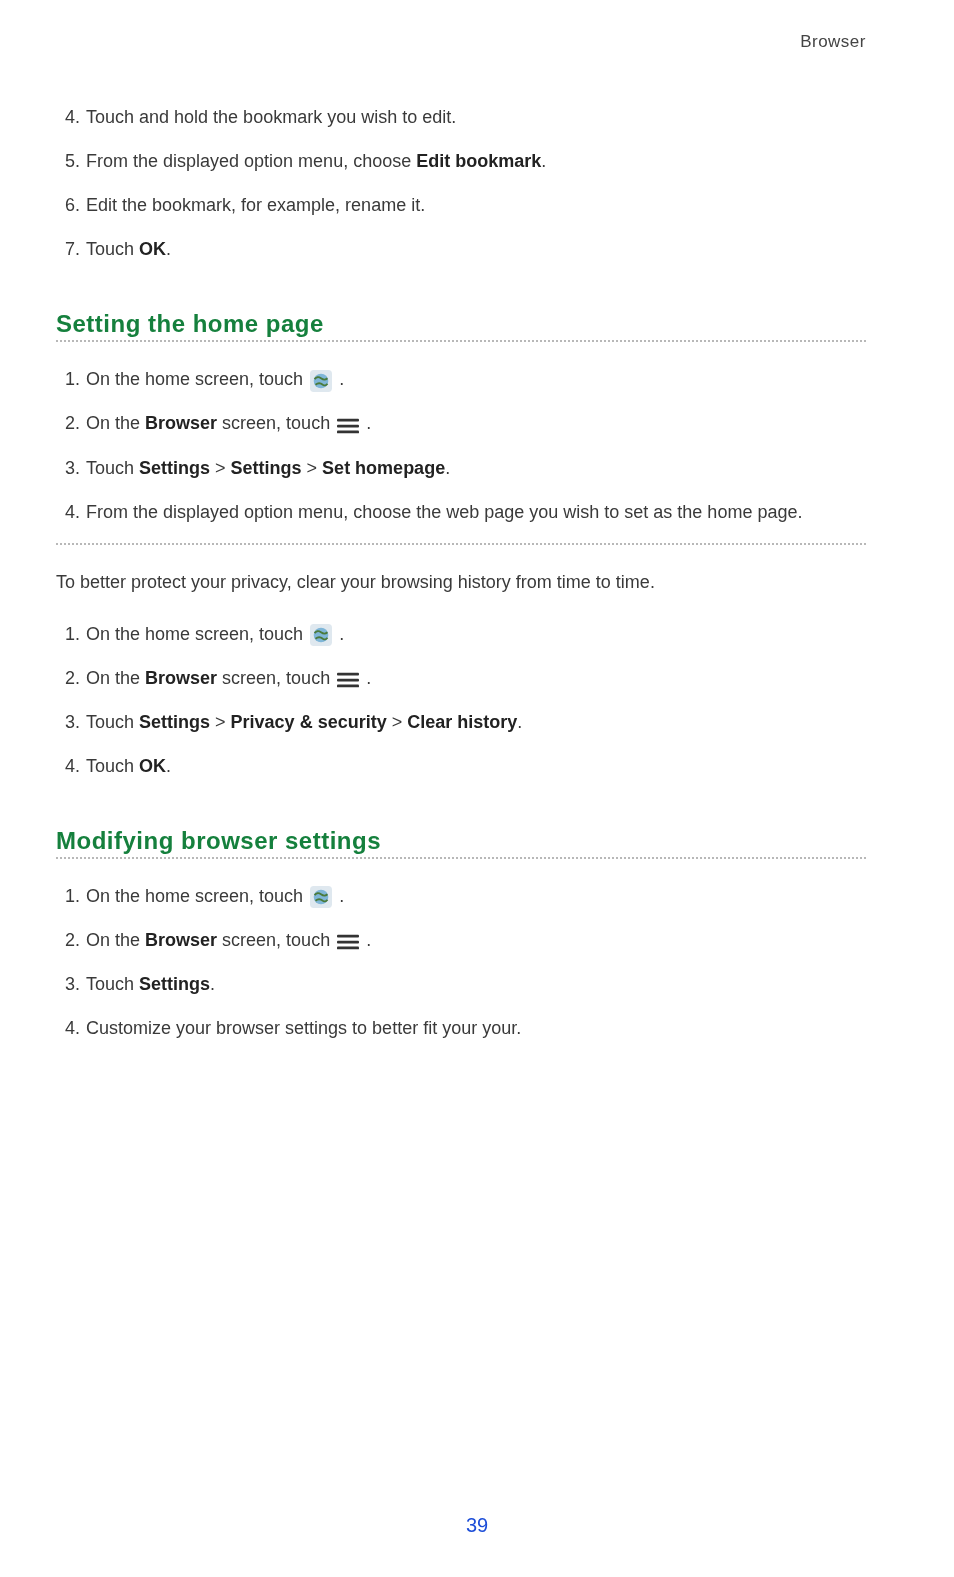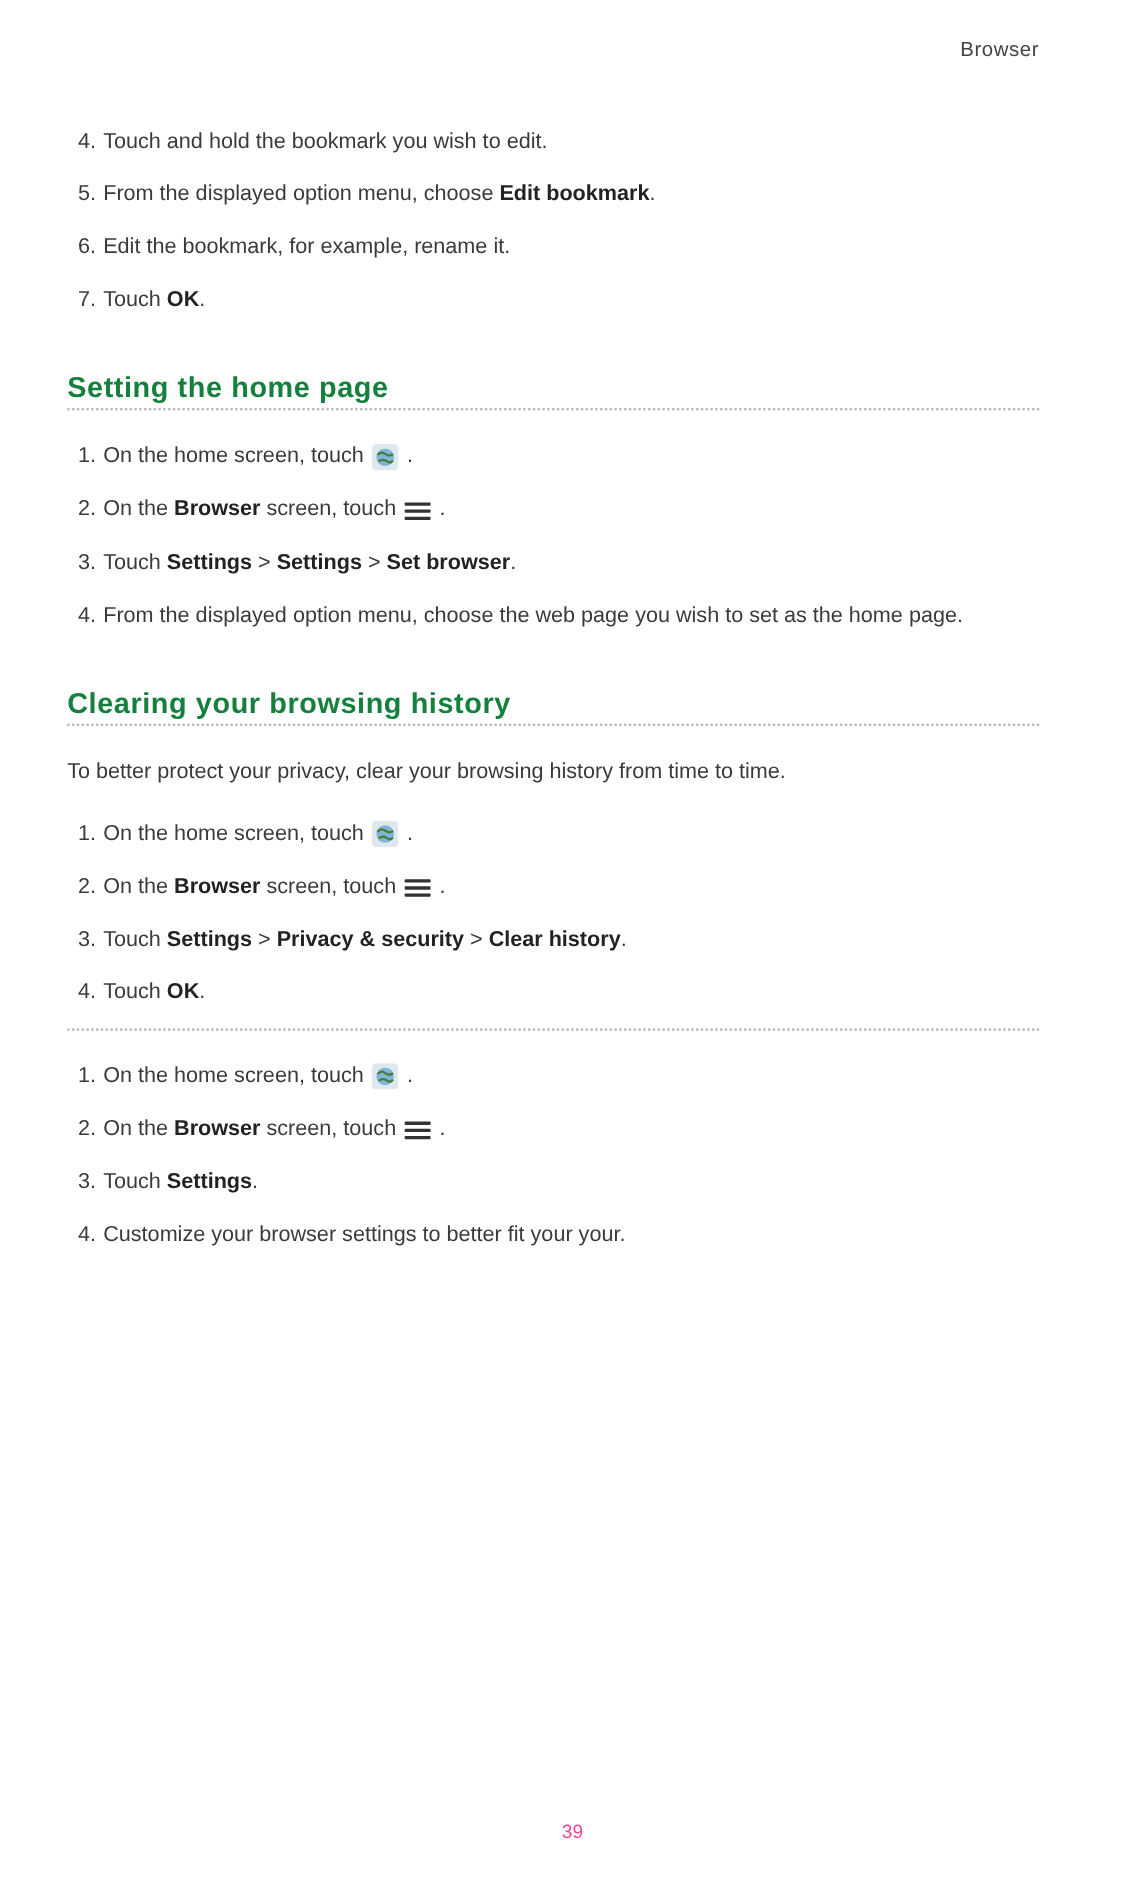--- a/index.html
+++ b/index.html
@@ -77,22 +77,22 @@
     height: 18px;
     vertical-align: middle;
     margin: 0 2px;
   }
   .page-number {
     position: absolute;
     bottom: 40px;
     left: 0;
     right: 0;
     text-align: center;
-    font-size: 16px;
-    color: #ec4899;
+    font-size: 20px;
+    color: #1d4ed8;
   }
 </style>
 </head>
 <body>
 
 <div class="page">
   <div class="header">Browser</div>
 
   <ol class="step-list">
     <li class="step">
@@ -145,30 +145,29 @@
               <rect y="7.5" width="24" height="3" rx="1" fill="#333"></rect>
               <rect y="14" width="24" height="3" rx="1" fill="#333"></rect>
             </svg>
         </span>
         <span>.</span>
       </span>
     </li>
     <li class="step">
       <span class="num">3.</span>
       <span class="txt">
-        <span>Touch </span><span class="bold">Settings</span><span> &gt; </span><span class="bold">Settings</span><span> &gt; </span><span class="bold">Set browser</span><span>.</span>
+        <span>Touch </span><span class="bold">Settings</span><span> &gt; </span><span class="bold">Settings</span><span> &gt; </span><span class="bold">Set homepage</span><span>.</span>
       </span>
     </li>
     <li class="step">
       <span class="num">4.</span>
       <span class="txt">From the displayed option menu, choose the web page you wish to set as the home page.</span>
     </li>
   </ol>
 
-  <h2 class="section-heading">Clearing your browsing history</h2>
   <hr class="dotted">
   <p class="intro">To better protect your privacy, clear your browsing history from time to time.</p>
   <ol class="step-list">
     <li class="step">
       <span class="num">1.</span>
       <span class="txt">
         <span>On the home screen, touch </span>
         <span class="icon-globe">
           <svg viewBox="0 0 24 24" width="22" height="22">
               <rect x="0" y="0" width="24" height="24" rx="4" fill="#dfe8ef"></rect>
@@ -201,20 +200,21 @@
       </span>
     </li>
     <li class="step">
       <span class="num">4.</span>
       <span class="txt">
         <span>Touch </span><span class="bold">OK</span><span>.</span>
       </span>
     </li>
   </ol>
 
+  <h2 class="section-heading">Modifying browser settings</h2>
   <hr class="dotted">
   <ol class="step-list">
     <li class="step">
       <span class="num">1.</span>
       <span class="txt">
         <span>On the home screen, touch </span>
         <span class="icon-globe">
           <svg viewBox="0 0 24 24" width="22" height="22">
               <rect x="0" y="0" width="24" height="24" rx="4" fill="#dfe8ef"></rect>
               <circle cx="12" cy="12" r="8" fill="#7fb6d8"></circle>

